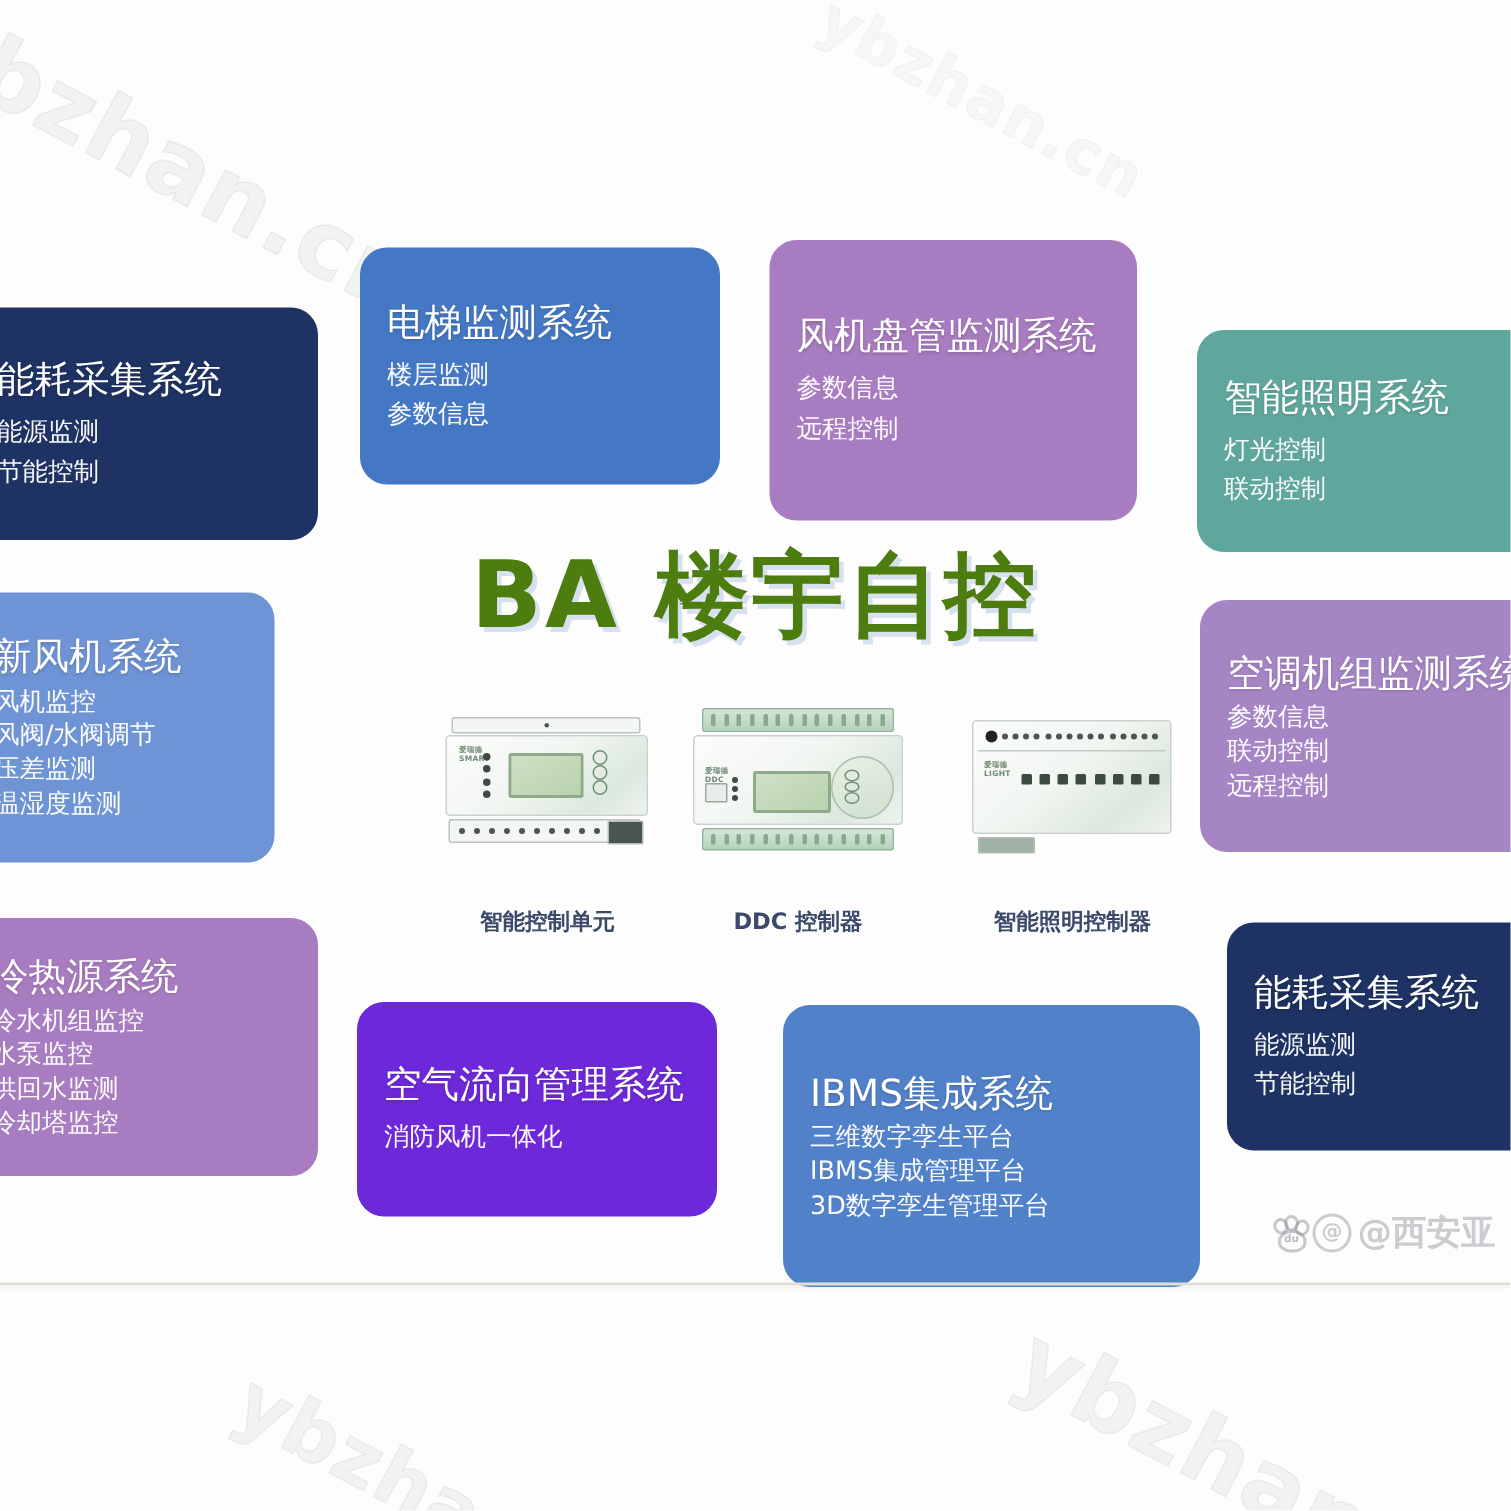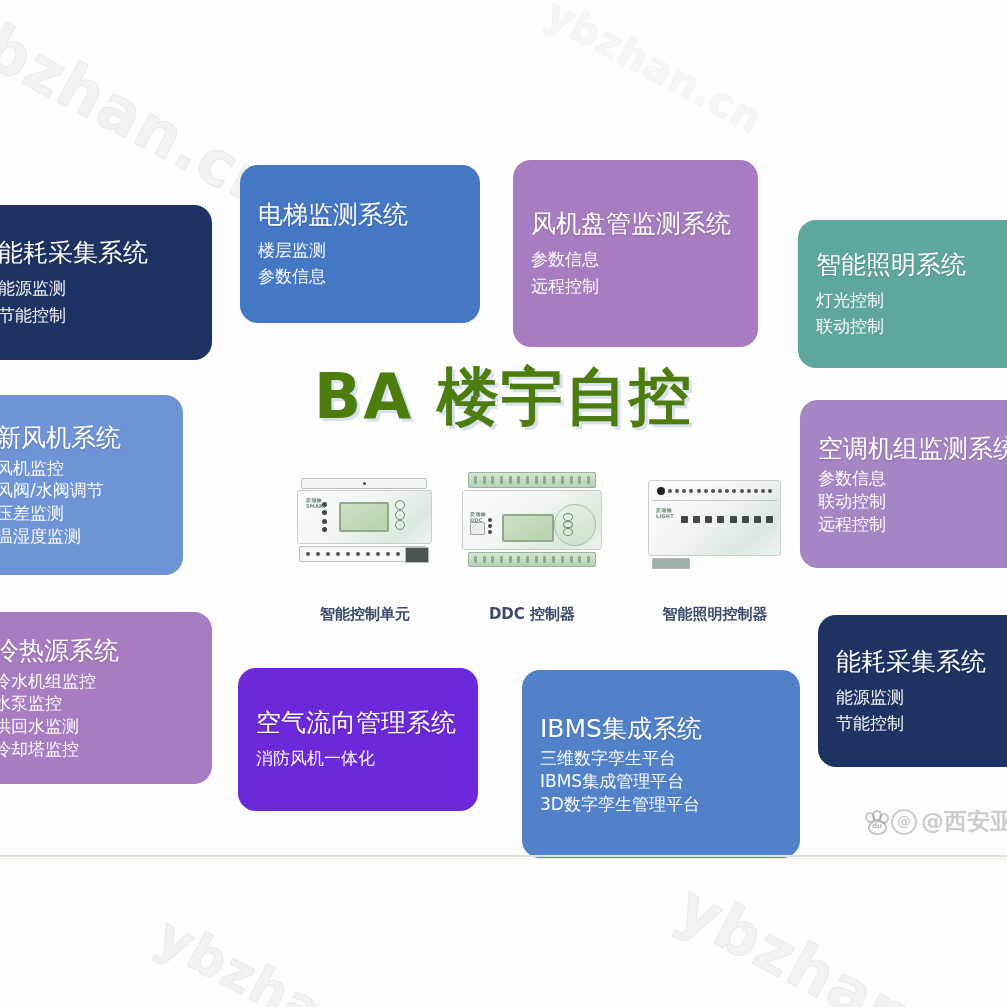--- a/index.html
+++ b/index.html
@@ -36,21 +36,21 @@
   
   .baidu-wm{
     position:absolute;left:848px;top:806px;
     display:flex;align-items:center;gap:4px;
     color:rgba(130,135,142,0.42);
     font-size:23px;font-weight:700;
     white-space:nowrap;overflow:hidden;width:165px;
     font-family:"DejaVu Sans","Liberation Sans",sans-serif;
   }
   .baidu-paw{
-    width:23px;height:23px;position:relative;flex:0 0 auto;margin-left:16px;
+    width:23px;height:23px;position:relative;flex:0 0 auto;
   }
   .baidu-paw .pad{
     position:absolute;border-radius:50%;
     border:2px solid rgba(130,135,142,0.45);
     background:transparent;
   }
   .baidu-paw .p1{width:6px;height:7px;left:1px;top:2px;transform:rotate(-22deg);}
   .baidu-paw .p2{width:6px;height:7px;left:8px;top:0px;}
   .baidu-paw .p3{width:6px;height:7px;left:15px;top:3px;transform:rotate(22deg);}
   .baidu-paw .p4{width:15px;height:11px;left:4px;top:10px;border-radius:50% 50% 45% 45%;}

